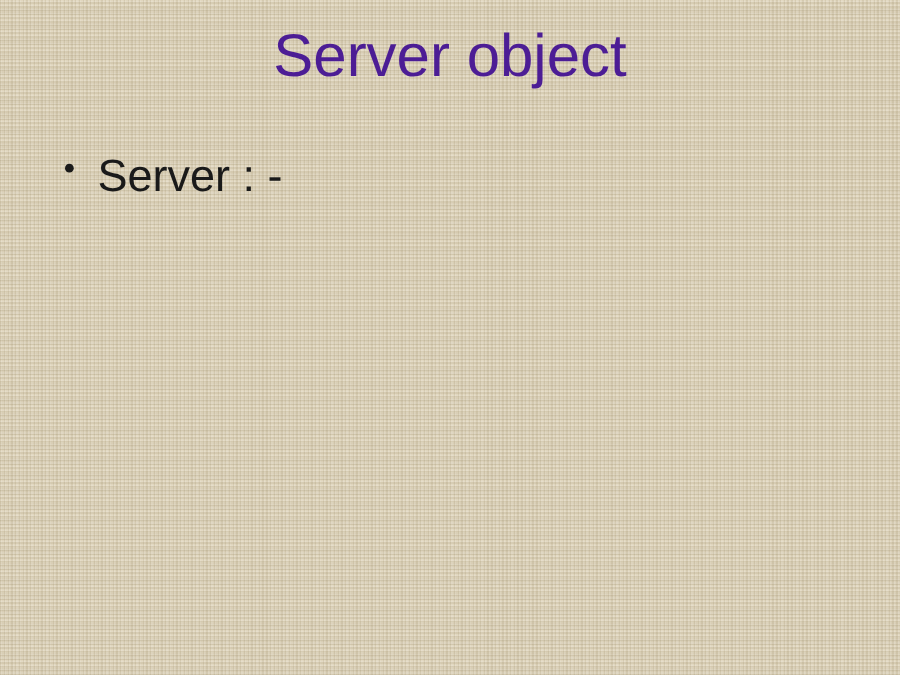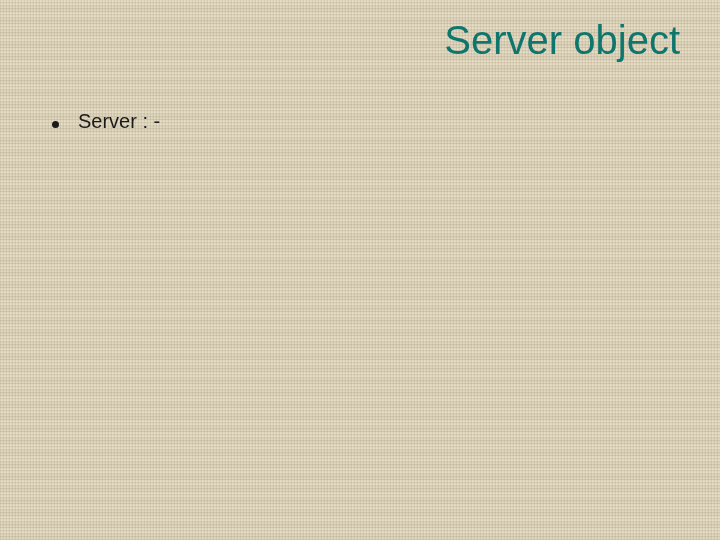--- a/index.html
+++ b/index.html
@@ -37,34 +37,34 @@
         rgba(0,0,0,0) 3px),
       repeating-linear-gradient(0deg,
         rgba(120,105,75,0.07) 0px,
         rgba(120,105,75,0.07) 6px,
         rgba(0,0,0,0) 6px,
         rgba(0,0,0,0) 12px);
     pointer-events: none;
   }
   .title {
     position: relative;
-    text-align: right;
-    font-size: 40px;
-    color: #0f766e;
+    text-align: center;
+    font-size: 48px;
+    color: #4c1d95;
     font-weight: 400;
     margin-bottom: 46px;
   }
   .body {
     position: relative;
     padding-left: 10px;
   }
   .bullet-item {
     position: relative;
     padding-left: 28px;
-    font-size: 20px;
+    font-size: 36px;
     color: #1a1a1a;
     line-height: 1.22;
   }
   .bullet-dot {
     position: absolute;
     left: 2px;
     top: 12px;
     width: 7px;
     height: 7px;
     background: #1a1a1a;

